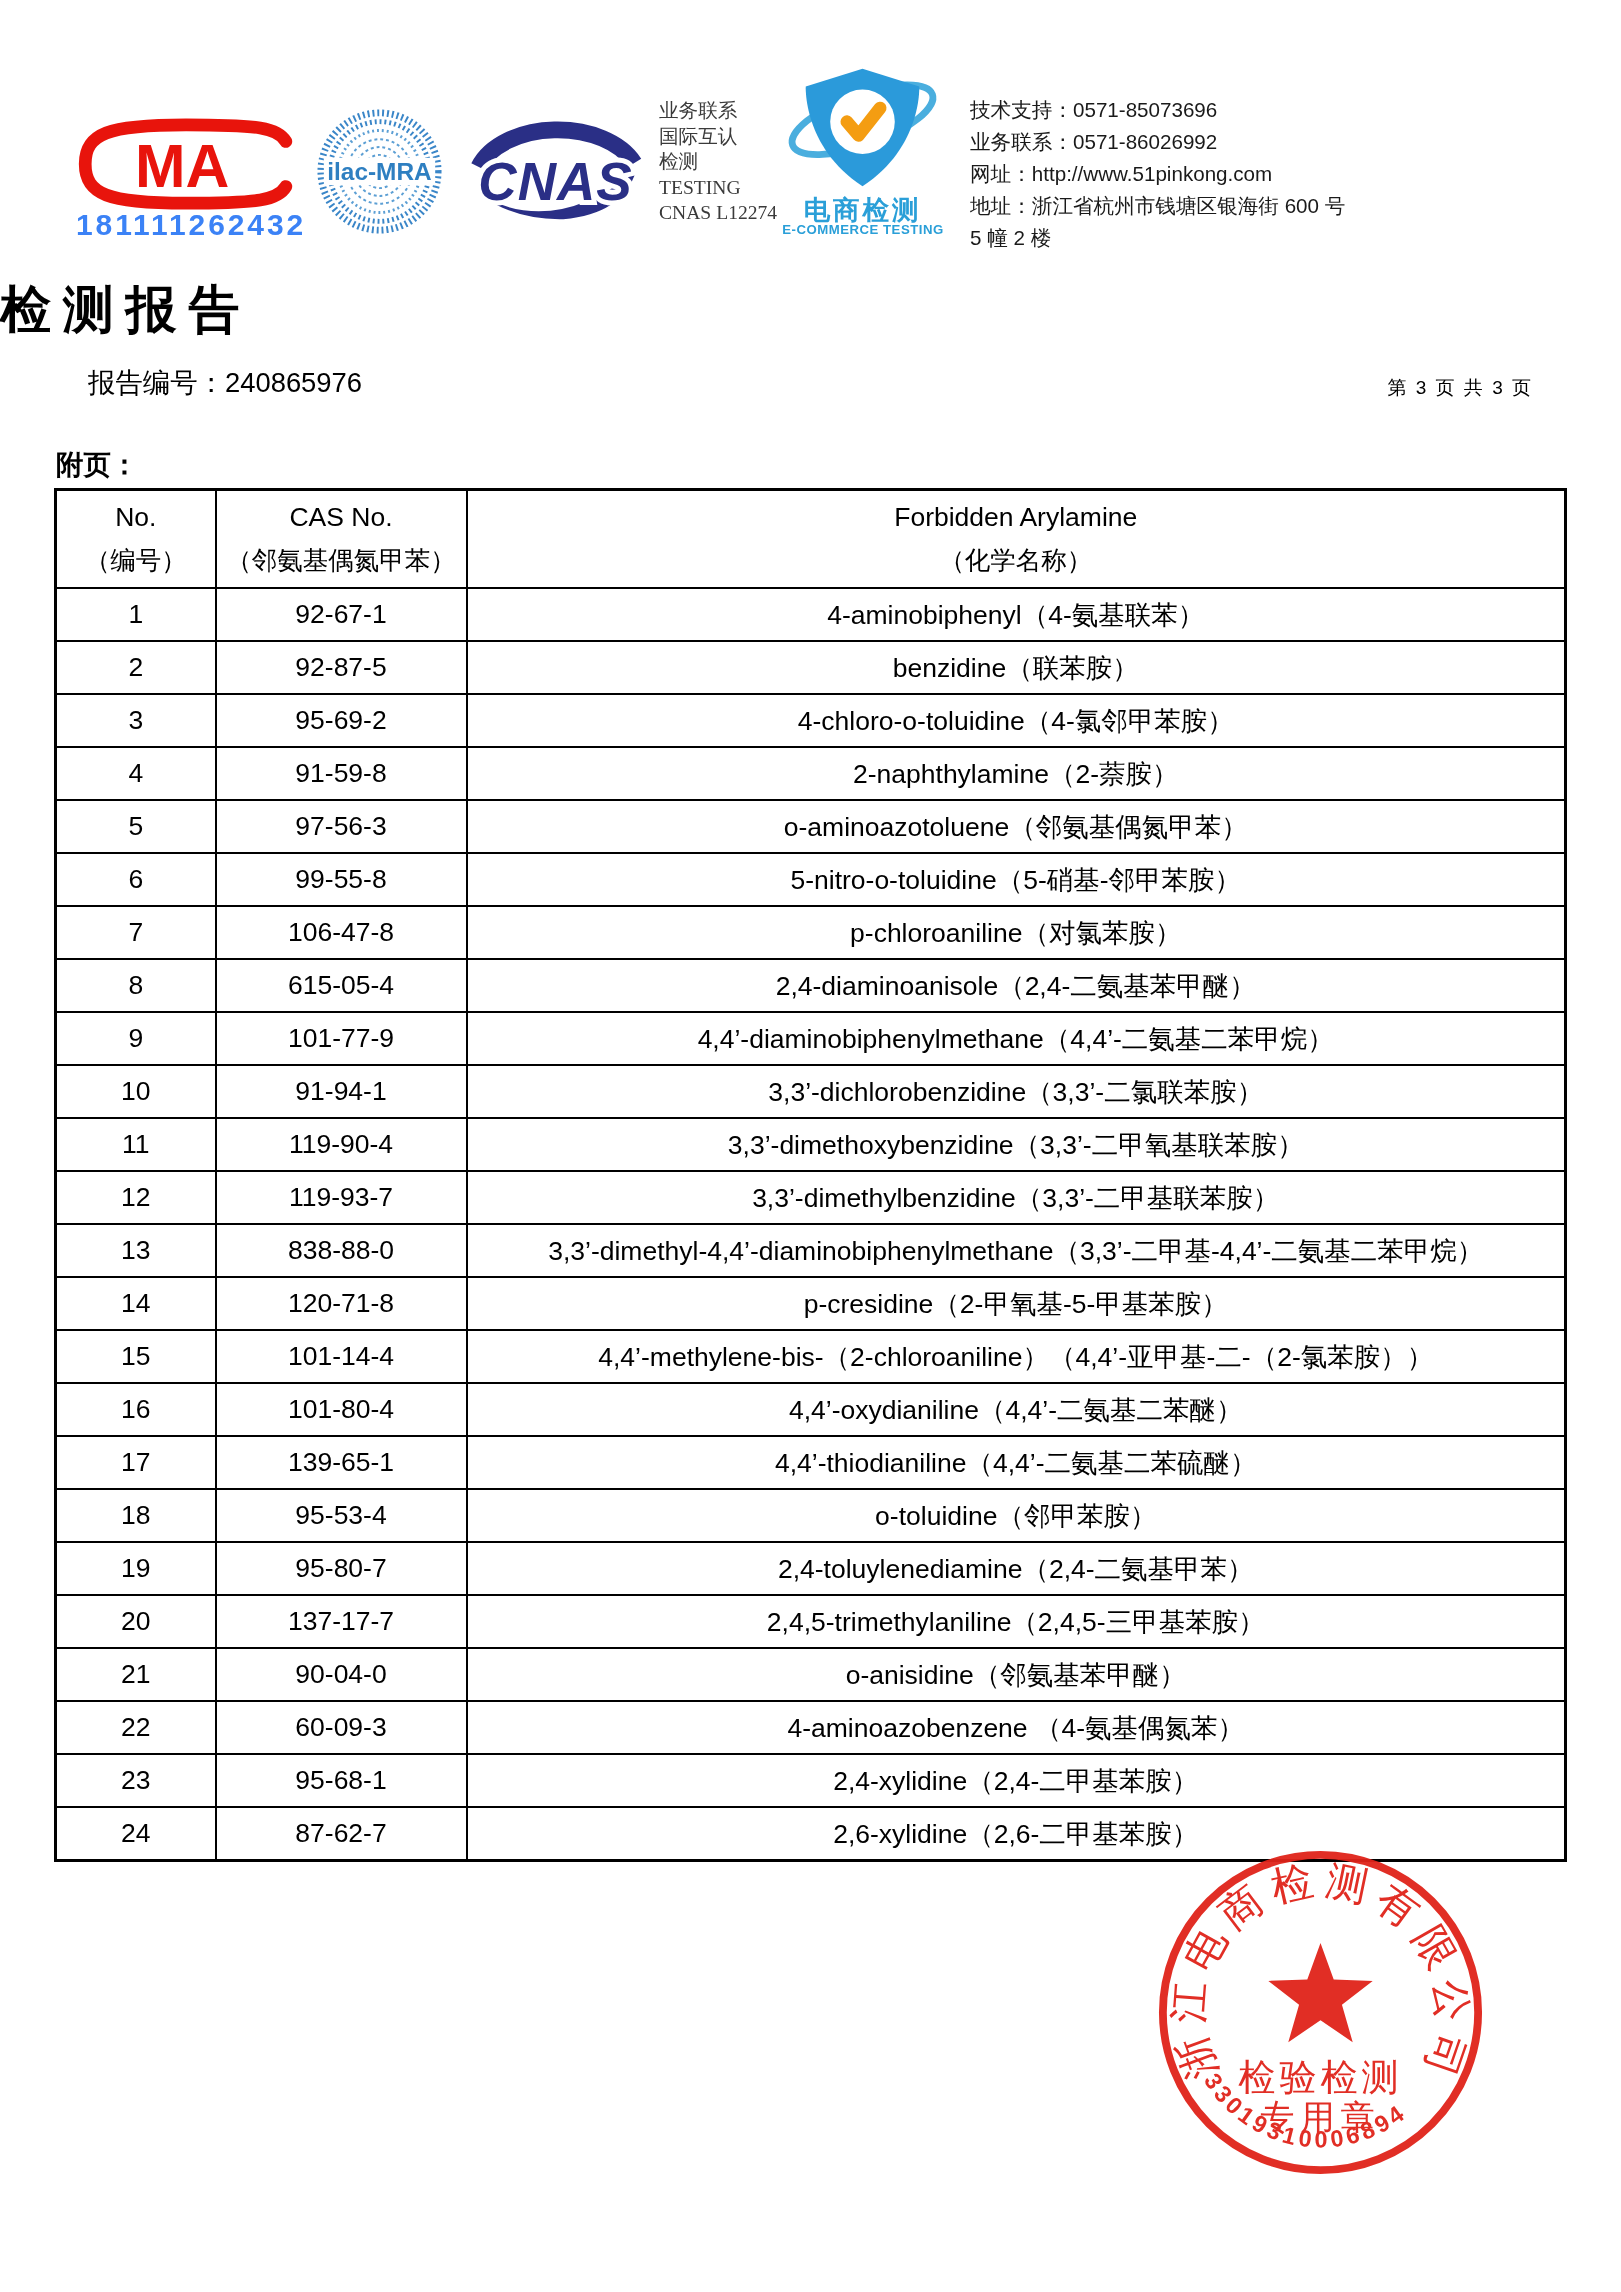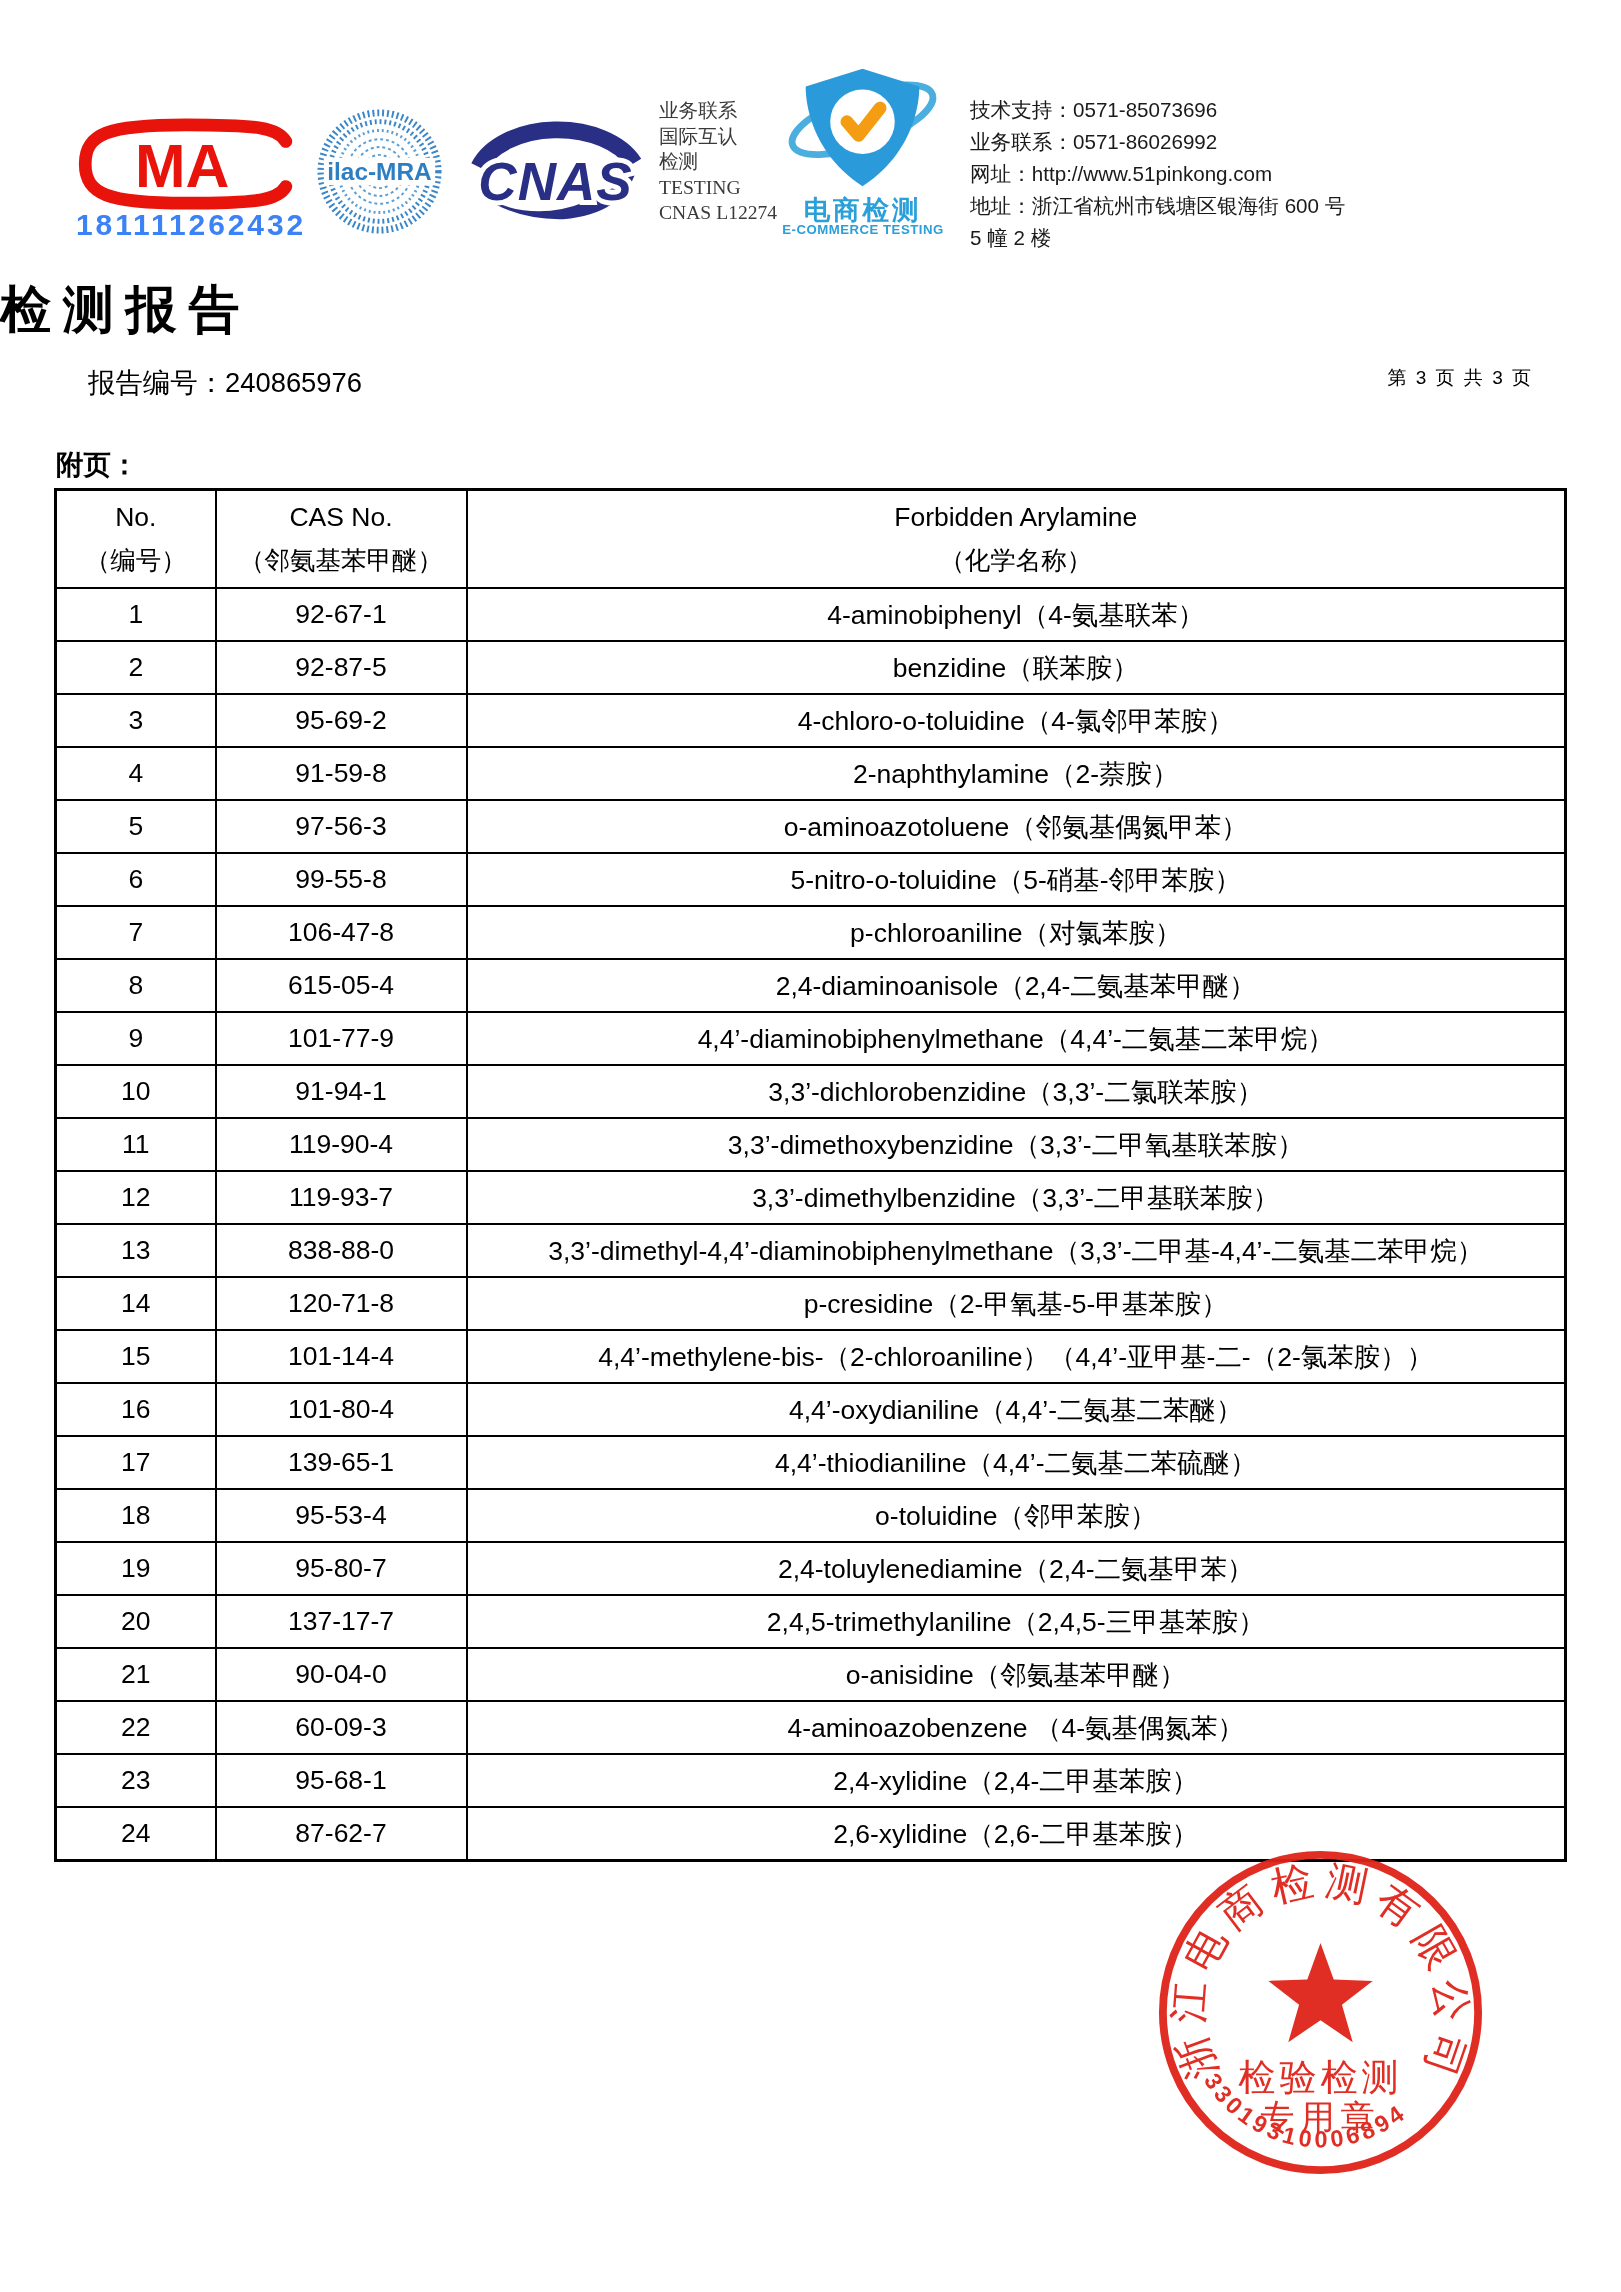--- a/index.html
+++ b/index.html
@@ -15,21 +15,21 @@
   #ec-cn{position:absolute;left:779px;top:192px;width:167px;text-align:center;
          color:#2a9fd8;font-size:26.5px;font-weight:bold;letter-spacing:2.9px;}
   #ec-en{position:absolute;left:765px;top:222px;width:196px;text-align:center;
          color:#2a9fd8;font-size:13.2px;font-weight:bold;letter-spacing:0.5px;}
   #contact{position:absolute;left:970px;top:94px;font-size:20.6px;line-height:32px;color:#1a1a1a;}
   #contact div{white-space:nowrap;}
   
   #doc-title{position:absolute;left:0;top:276px;width:1088px;text-align:left;
              font-family:"Liberation Serif",serif;font-weight:bold;font-size:51px;letter-spacing:11.8px;}
   #report-line{position:absolute;left:88px;top:365px;width:1445px;display:flex;
-               justify-content:space-between;align-items:flex-start;font-size:27.4px;}
+               justify-content:space-between;align-items:flex-end;font-size:27.4px;}
   #report-no-label,#report-no-value{font-size:27.4px;}
   #pagination{font-size:19px;letter-spacing:2px;}
   #attach-label{position:absolute;left:56px;top:447px;font-size:27.4px;font-weight:bold;}
   
   #chem-table{position:absolute;left:54px;top:488px;width:1513px;border-collapse:collapse;
               table-layout:fixed;}
   #chem-table col.c1{width:160px;} #chem-table col.c2{width:251px;}
   #chem-table{border:3.9px solid #000;}
   #chem-table th,#chem-table td{border:2px solid #000;text-align:center;vertical-align:middle;
               font-weight:normal;padding:0;overflow:hidden;white-space:nowrap;}
@@ -110,21 +110,21 @@
         <col class="c3">
       </colgroup>
     <thead>
       <tr>
         <th>
           <span class="th-l1">No.</span>
           <span class="th-l2">（编号）</span>
         </th>
         <th>
           <span class="th-l1">CAS No.</span>
-          <span class="th-l2">（邻氨基苯甲醚）</span>
+          <span class="th-l2">（邻氨基偶氮甲苯）</span>
         </th>
         <th>
           <span class="th-l1">Forbidden Arylamine</span>
           <span class="th-l2">（化学名称）</span>
         </th>
       </tr>
     </thead>
     <tbody>
         <tr>
           <td>1</td>

